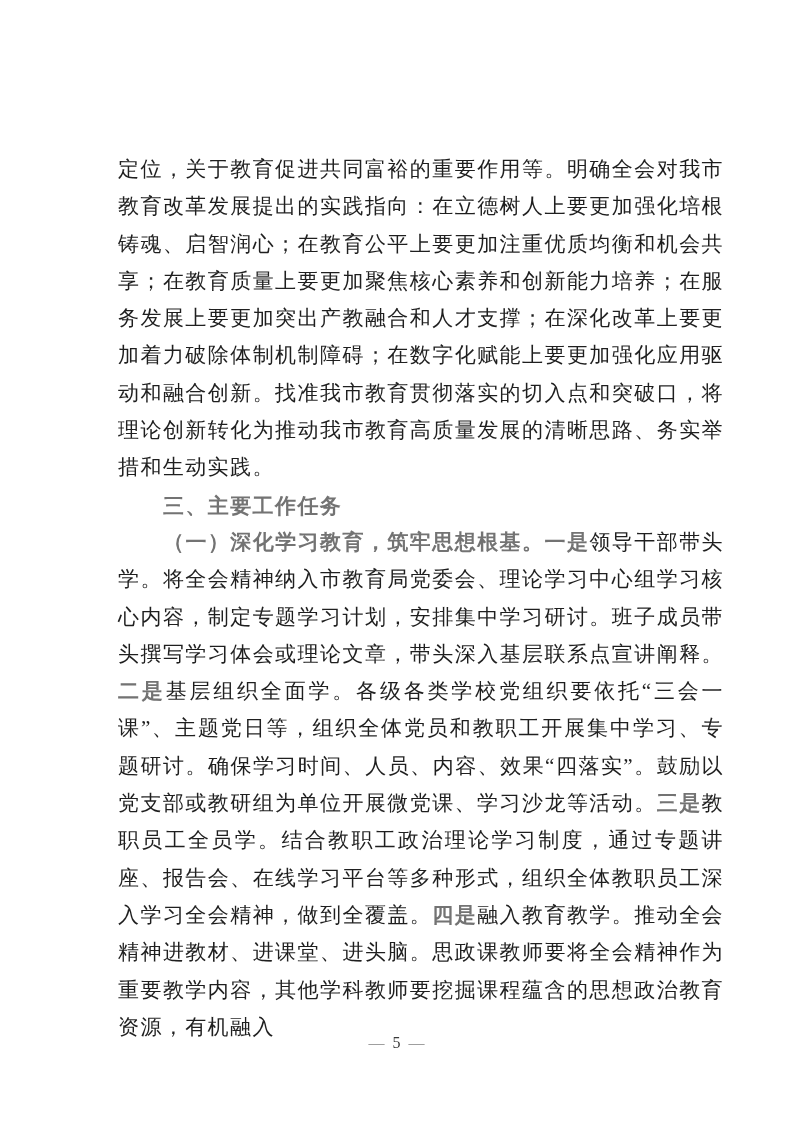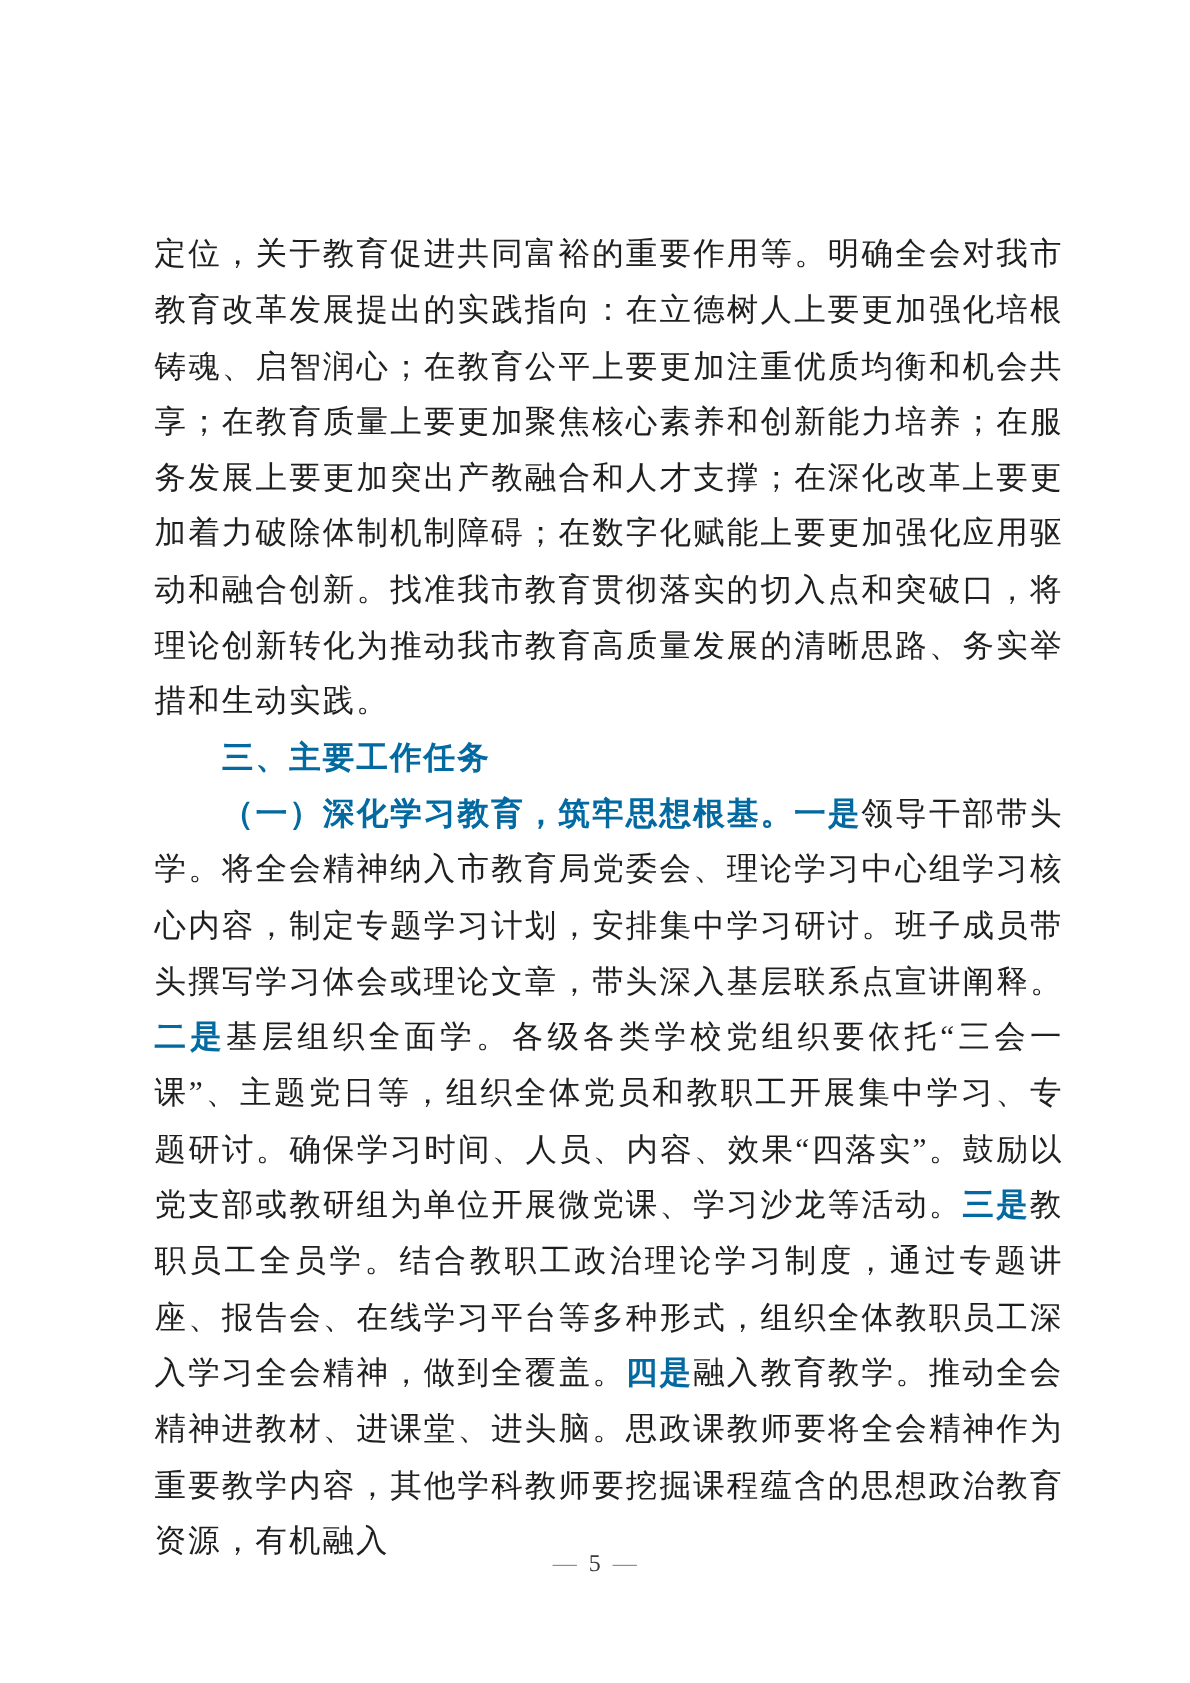--- a/index.html
+++ b/index.html
@@ -8,41 +8,41 @@
     position: relative;
     width: 793px;
     height: 1122px;
     background: #ffffff;
     overflow: hidden;
     font-family: "Liberation Serif", "DejaVu Serif", serif;
     color: #1f1f1f;
   }
   .doc-body {
     position: absolute;
-    left: 103px;
+    left: 118px;
     top: 151px;
     width: 606px;
   }
   .para {
     margin: 0;
     font-size: 21px;
     line-height: 37.3px;
     letter-spacing: 1.4px;
     text-align: justify;
     font-weight: 400;
     word-break: break-all;
   }
   .para.indent { text-indent: 45px; }
   .para.heading {
     font-family: "Liberation Sans", "DejaVu Sans", sans-serif;
     font-weight: 700;
     text-align: left;
     color: #111111;
   }
-  .bold { font-weight: 700; color: #0369a1; }
+  .bold { font-weight: 700; color: #737373; }
   .footer {
     position: absolute;
     top: 1032px;
     left: 0;
     width: 100%;
     text-align: center;
     font-size: 16px;
     line-height: 22px;
   }
   .footer .dash { color: #8f8f8f; padding: 0 8px; font-weight: 400; }

